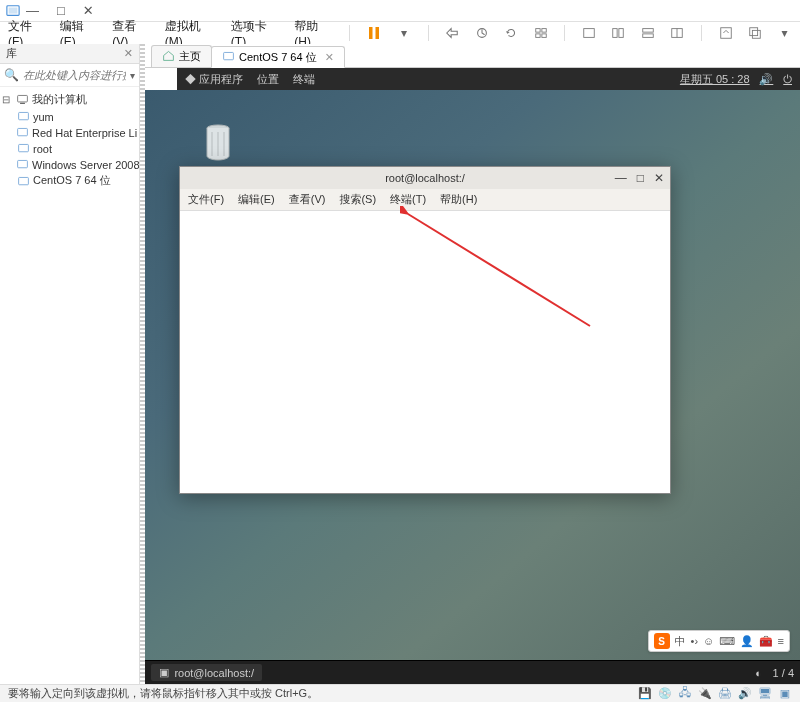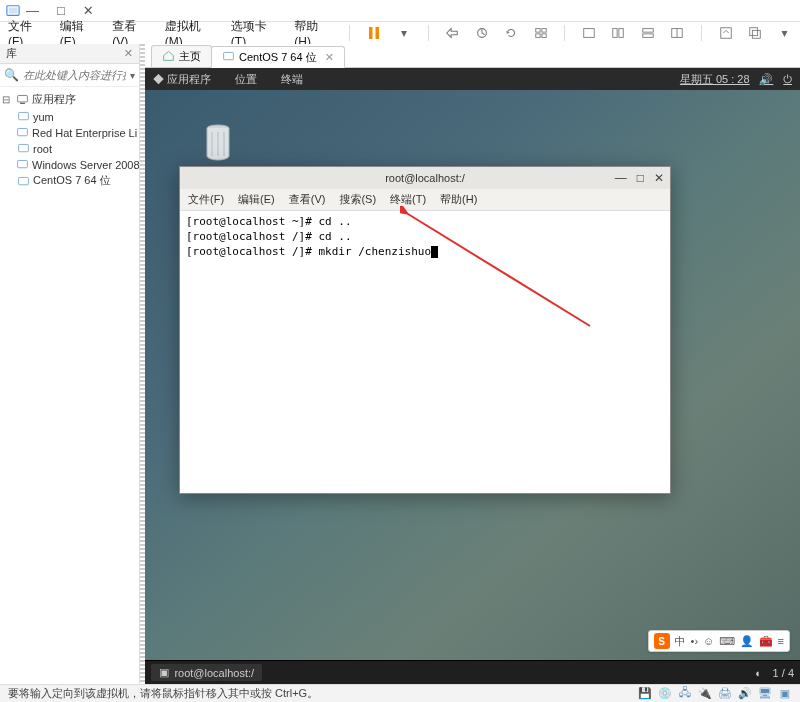--- a/index.html
+++ b/index.html
@@ -25,21 +25,21 @@
 .tree { padding: 4px 2px; font-size: 11px; color: #333; overflow:hidden;}
 .tree-node { white-space: nowrap; padding: 1px 0; display:flex; align-items:center; gap:3px; cursor:pointer;}
 .tree-node.indent1 { padding-left: 14px; align-items: flex-end; }
 .tree-toggle { width:10px; display:inline-block; color:#666; font-size:10px;}
 .tree-icon { width:14px; height:14px; display:inline-flex; align-items:center; justify-content:center;}
 .main { flex: 1; display: flex; flex-direction: column; background:#fff; position:relative;}
 .tabs { height: 24px; background: #fff; border-bottom: 1px solid #ccc; display: flex; align-items: flex-end; padding-left: 6px; gap: 0;}
 .tab { display:flex; align-items:center; gap:4px; height: 22px; padding: 0 10px; border: 1px solid #ccc; border-bottom:none; background: #f6f6f6; font-size: 11px; cursor:pointer; border-radius: 3px 3px 0 0; margin-right:-1px;}
 .tab.active { background: #fff; border-bottom: 1px solid #fff; position:relative; top:1px;}
 .tab .tclose { font-size:11px; color:#999; margin-left:4px;}
-.guest-bar { height: 22px; background: #2a2a2a; color: #ccc; display: flex; align-items: center; padding: 0 8px; font-size: 11px; gap: 24px;}
+.guest-bar { height: 22px; background: #2a2a2a; color: #ccc; display: flex; align-items: center; padding: 0 8px; font-size: 11px; gap: 14px; margin-left: 32px;}
 .guest-bar .gbitem { cursor:pointer; }
 .guest-bar .right { margin-left:auto; display:flex; align-items:center; gap:10px;text-decoration:underline;}
 .desktop { flex:1; background: linear-gradient(140deg, #3a5a6e 0%, #4a6a7a 30%, #5b7a7a 50%, #6a8077 70%, #576b66 100%); position: relative; overflow:hidden;}
 .desktop .trash { position:absolute; left:56px; top:32px; width:34px; height:42px; }
 .trash svg { width:100%; height:100%; }
 .term-window { position:absolute; left:34px; top:76px; width:492px; height:328px; background:#fff; border:1px solid #888; box-shadow: 0 4px 20px rgba(0,0,0,.35); display:flex; flex-direction:column;}
 .term-titlebar { height:22px; background:#e8e6e2; display:flex; align-items:center; justify-content:center; position:relative; font-size:11px; color:#333;}
 .term-titlebar .termctrls { position:absolute; right:6px; display:flex; gap:10px; font-size:12px; color:#444;}
 .term-titlebar .termctrls span { cursor:pointer;}
 .term-menubar { height:22px; background:#f3f1ed; border-bottom:1px solid #ddd; display:flex; align-items:center; padding:0 8px; gap:14px; font-size:11px; color:#333;}
@@ -172,21 +172,21 @@
     </div>
     <div class="tree">
       <div class="tree-node">
         <span class="tree-toggle">⊟</span>
         <span class="tree-icon">
             <svg viewBox="0 0 16 16">
               <rect x="2" y="3" width="12" height="8" rx="1" fill="none" stroke="#666"></rect>
               <rect x="5" y="12" width="6" height="1.5" fill="#666"></rect>
             </svg>
           </span>
-        <span>应用程序</span>
+        <span>我的计算机</span>
       </div>
       <div class="tree-node indent1">
         <span class="tree-icon vm-icon">
             <svg viewBox="0 0 16 16">
               <rect x="2" y="3" width="12" height="9" rx="1" fill="none" stroke="#6a9ed4"></rect>
             </svg>
           </span>
         <span>yum</span>
       </div>
       <div class="tree-node indent1">
@@ -274,23 +274,20 @@
           </span>
         </div>
         <div class="term-menubar">
           <span class="tmitem">文件(F)</span>
           <span class="tmitem">编辑(E)</span>
           <span class="tmitem">查看(V)</span>
           <span class="tmitem">搜索(S)</span>
           <span class="tmitem">终端(T)</span>
           <span class="tmitem">帮助(H)</span>
         </div>
-        <div class="term-body"><span>[root@localhost ~]# cd ..</span>
-<span>[root@localhost /]# cd ..</span>
-<span>[root@localhost /]# mkdir /chenzishuo</span><span class="term-cursor"></span></div>
       </div>
 
       <svg class="arrow" style="left:255px; top:116px;" width="200" height="130">
         <defs>
             <marker id="ah" markerWidth="10" markerHeight="8" refX="1" refY="4" orient="auto">
               <polygon points="10 0, 0 4, 10 8" fill="#e03030"></polygon>
             </marker>
           </defs>
         <line x1="190" y1="120" x2="8" y2="8" stroke="#e03030" stroke-width="2" marker-end="url(#ah)"></line>
       </svg>

